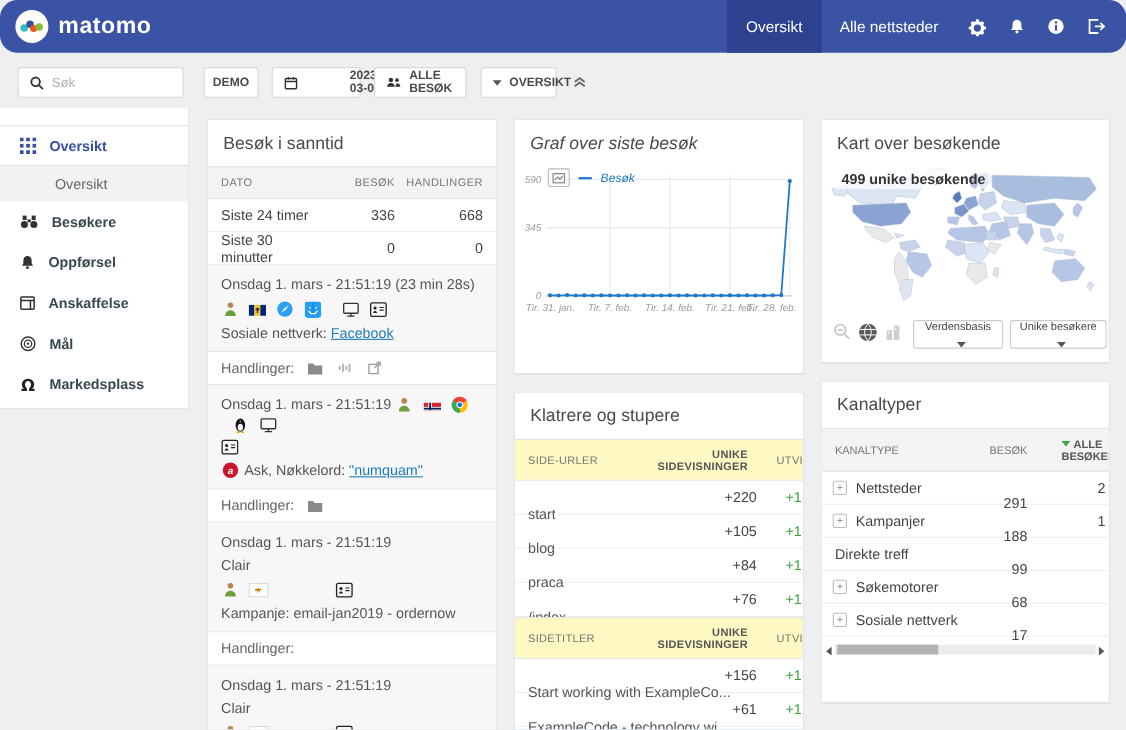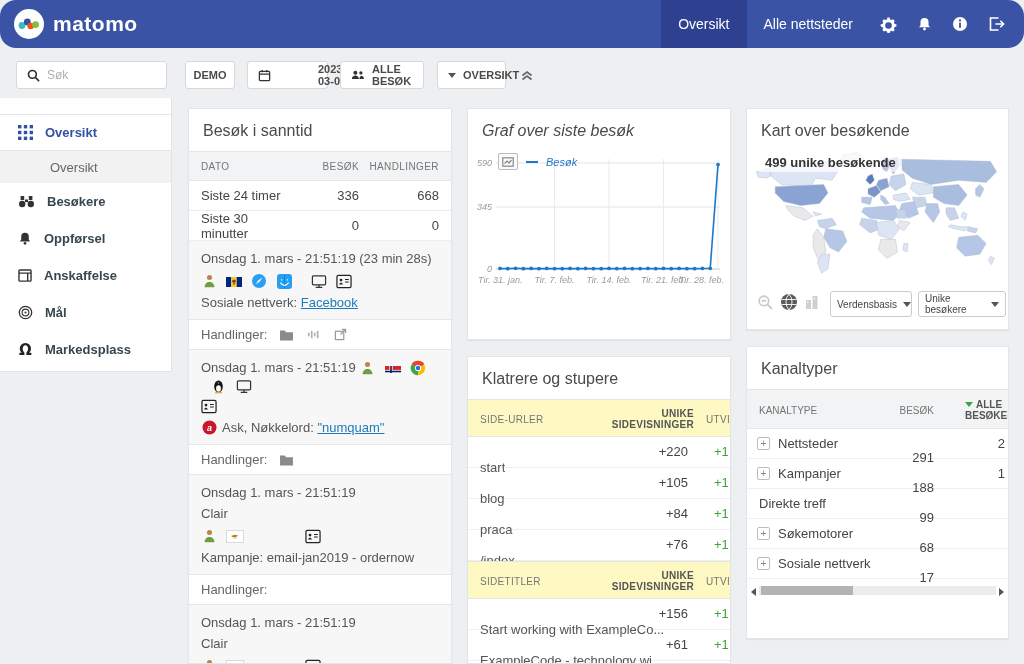--- a/index.html
+++ b/index.html
@@ -64,21 +64,21 @@
   
   .legend { position:absolute; left:30px; top:44px; display:flex; align-items:center; gap:8px; font-size:11px; color:#1e78c8; cursor:pointer; }
   .legend-exp { width:20px; height:17px; border:1px solid #bbb; border-radius:2px; background:#fafafa; display:flex; align-items:center; justify-content:center; }
   .legend-dash { width:12px; height:2px; background:#1e78c8; }
   #chart-wrap { position:absolute; left:6px; top:42px; }
   svg text { font-family:"Liberation Sans",sans-serif; }
 
   
   .t-head { position:relative; background:#fef9c3; border-top:1px solid #e5e5e5; border-bottom:1px solid #e5e5e5; height:38px; font-size:10px; color:#757575; letter-spacing:.3px; }
   .t-head .h1 { position:absolute; left:12px; top:14px; }
-  .t-head .h2 { position:absolute; right:36px; top:8px; width:100px; text-align:right; color:#555; font-weight:bold; line-height:11px; }
+  .t-head .h2 { position:absolute; right:50px; top:8px; width:100px; text-align:right; color:#555; font-weight:bold; line-height:11px; }
   .t-head .h3 { position:absolute; left:238px; top:14px; white-space:nowrap; }
   .t-row { position:relative; height:31px; border-bottom:1px solid #efefef; font-size:13px; color:#555; }
   .t-row .n { position:absolute; left:12px; top:23px; white-space:nowrap; max-width:150px; overflow:hidden; }
   .t-row .v { position:absolute; right:42px; top:7px; color:#444; }
   .t-row .g { position:absolute; left:246px; top:7px; color:#3ca53c; white-space:nowrap; }
   .k-head { position:relative; background:#f2f3f4; border-top:1px solid #e5e5e5; border-bottom:1px solid #e5e5e5; height:40px; font-size:10px; color:#757575; }
   .k-head .h1 { position:absolute; left:12px; top:15px; }
   .k-head .h2 { position:absolute; right:74px; top:15px; }
   .k-head .h3 { position:absolute; left:218px; top:9px; line-height:11px; white-space:nowrap; color:#555; font-weight:bold; }
   .sort-arrow { display:inline-block; width:0; height:0; border-left:4px solid transparent; border-right:4px solid transparent; border-top:5px solid #3ca53c; margin-right:3px; vertical-align:1px; }
@@ -91,21 +91,21 @@
   .hscroll { position:relative; height:12px; margin:6px 4px 0; }
   .hs-track { position:absolute; left:8px; right:8px; top:1px; height:9px; background:#ececec; }
   .hs-thumb { position:absolute; left:10px; top:1px; width:92px; height:9px; background:#b3b3b3; cursor:grab; }
   .hs-arr { position:absolute; top:3px; width:0; height:0; border-top:4px solid transparent; border-bottom:4px solid transparent; cursor:pointer; }
   .hs-left { left:0; border-right:5px solid #555; }
   .hs-right { right:0; border-left:5px solid #555; }
 
   
   .map-overlay { position:absolute; left:12px; top:44px; font-size:13px; font-weight:bold; color:#333; background:rgba(255,255,255,.7); padding:2px 6px; }
   .map-controls { position:absolute; left:10px; bottom:12px; display:flex; align-items:center; gap:6px; }
-  .map-sel { height:26px; background:#fff; border:1px solid #c9ccd1; border-radius:3px; display:flex; align-items:center; justify-content:space-between; font-size:10px; color:#444; padding:0 6px; cursor:pointer; }
+  .map-sel { height:26px; background:#fff; border:1px solid #c9ccd1; border-radius:3px; display:flex; align-items:center; justify-content:space-between; font-size:10px; color:#444; padding:0 6px; cursor:pointer;flex-direction:column; }
   .chev { width:0; height:0; border-left:4px solid transparent; border-right:4px solid transparent; border-top:5px solid #555; margin-left:6px; }
 </style>
 </head>
 <body>
 
 <div class="screen">
 
   <div class="nav">
     <div class="brand">
       <span class="brand-circle">

